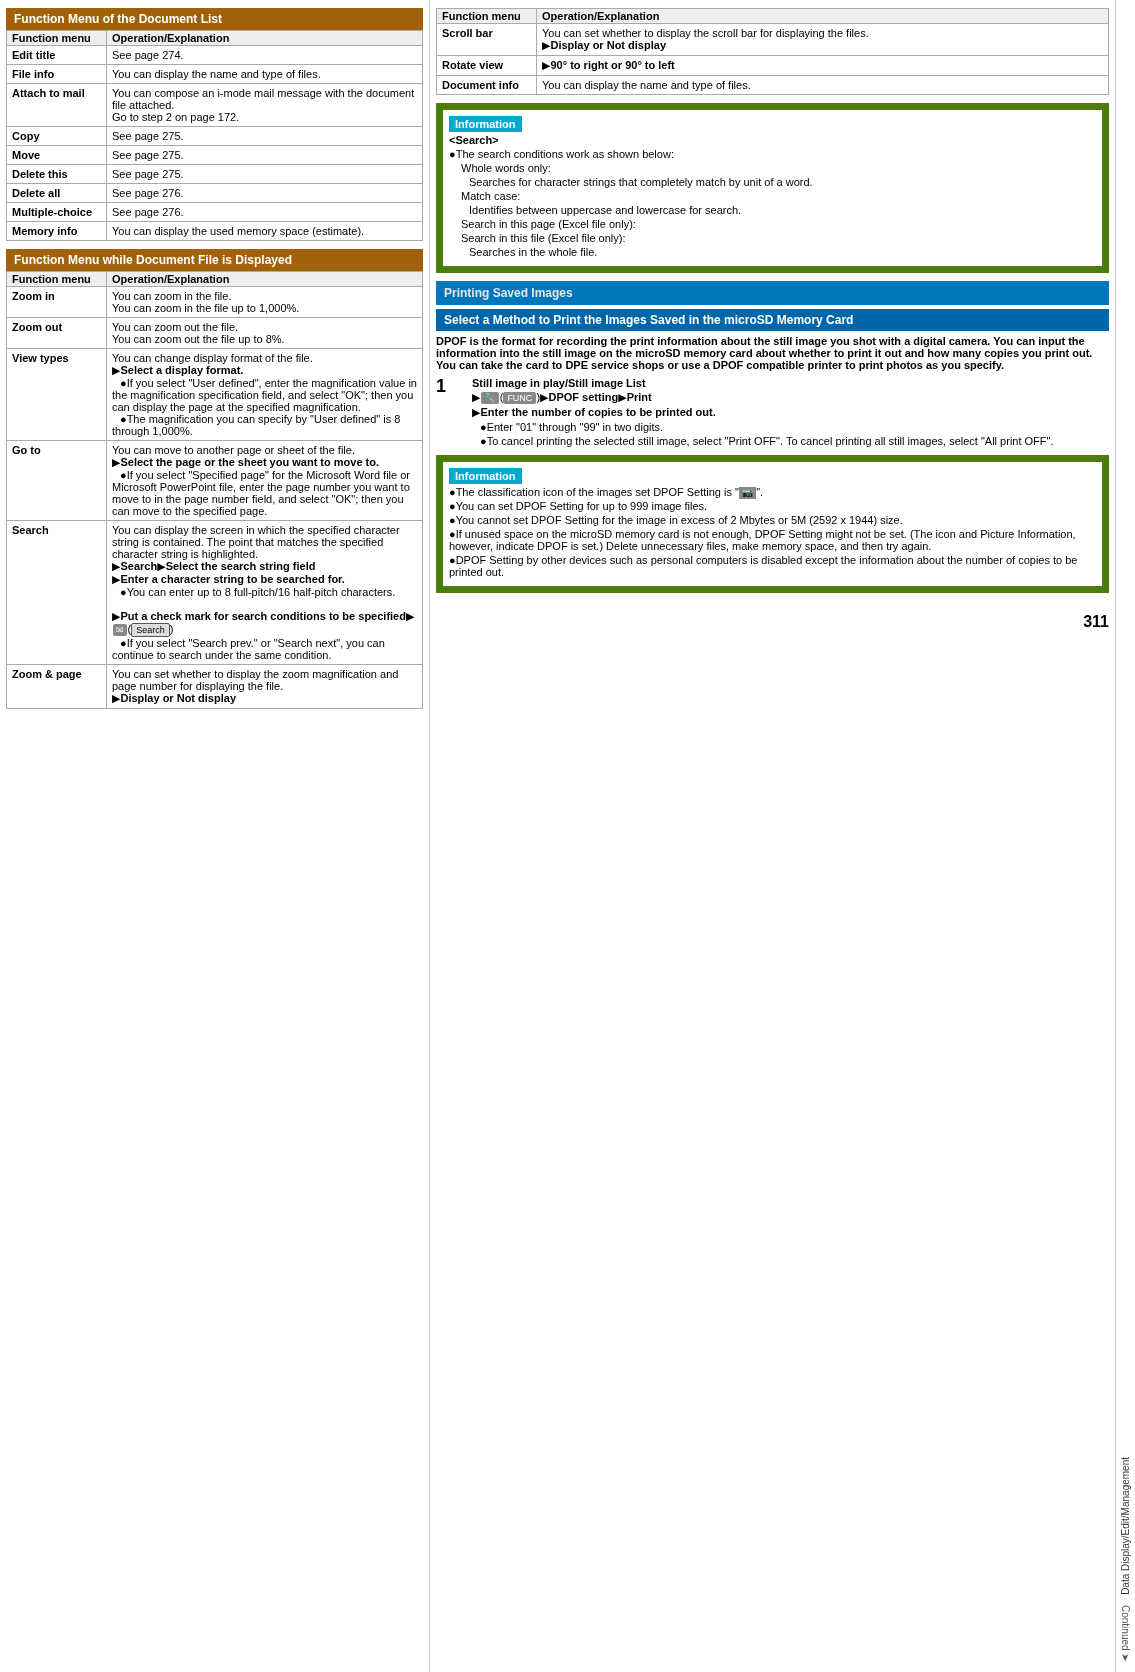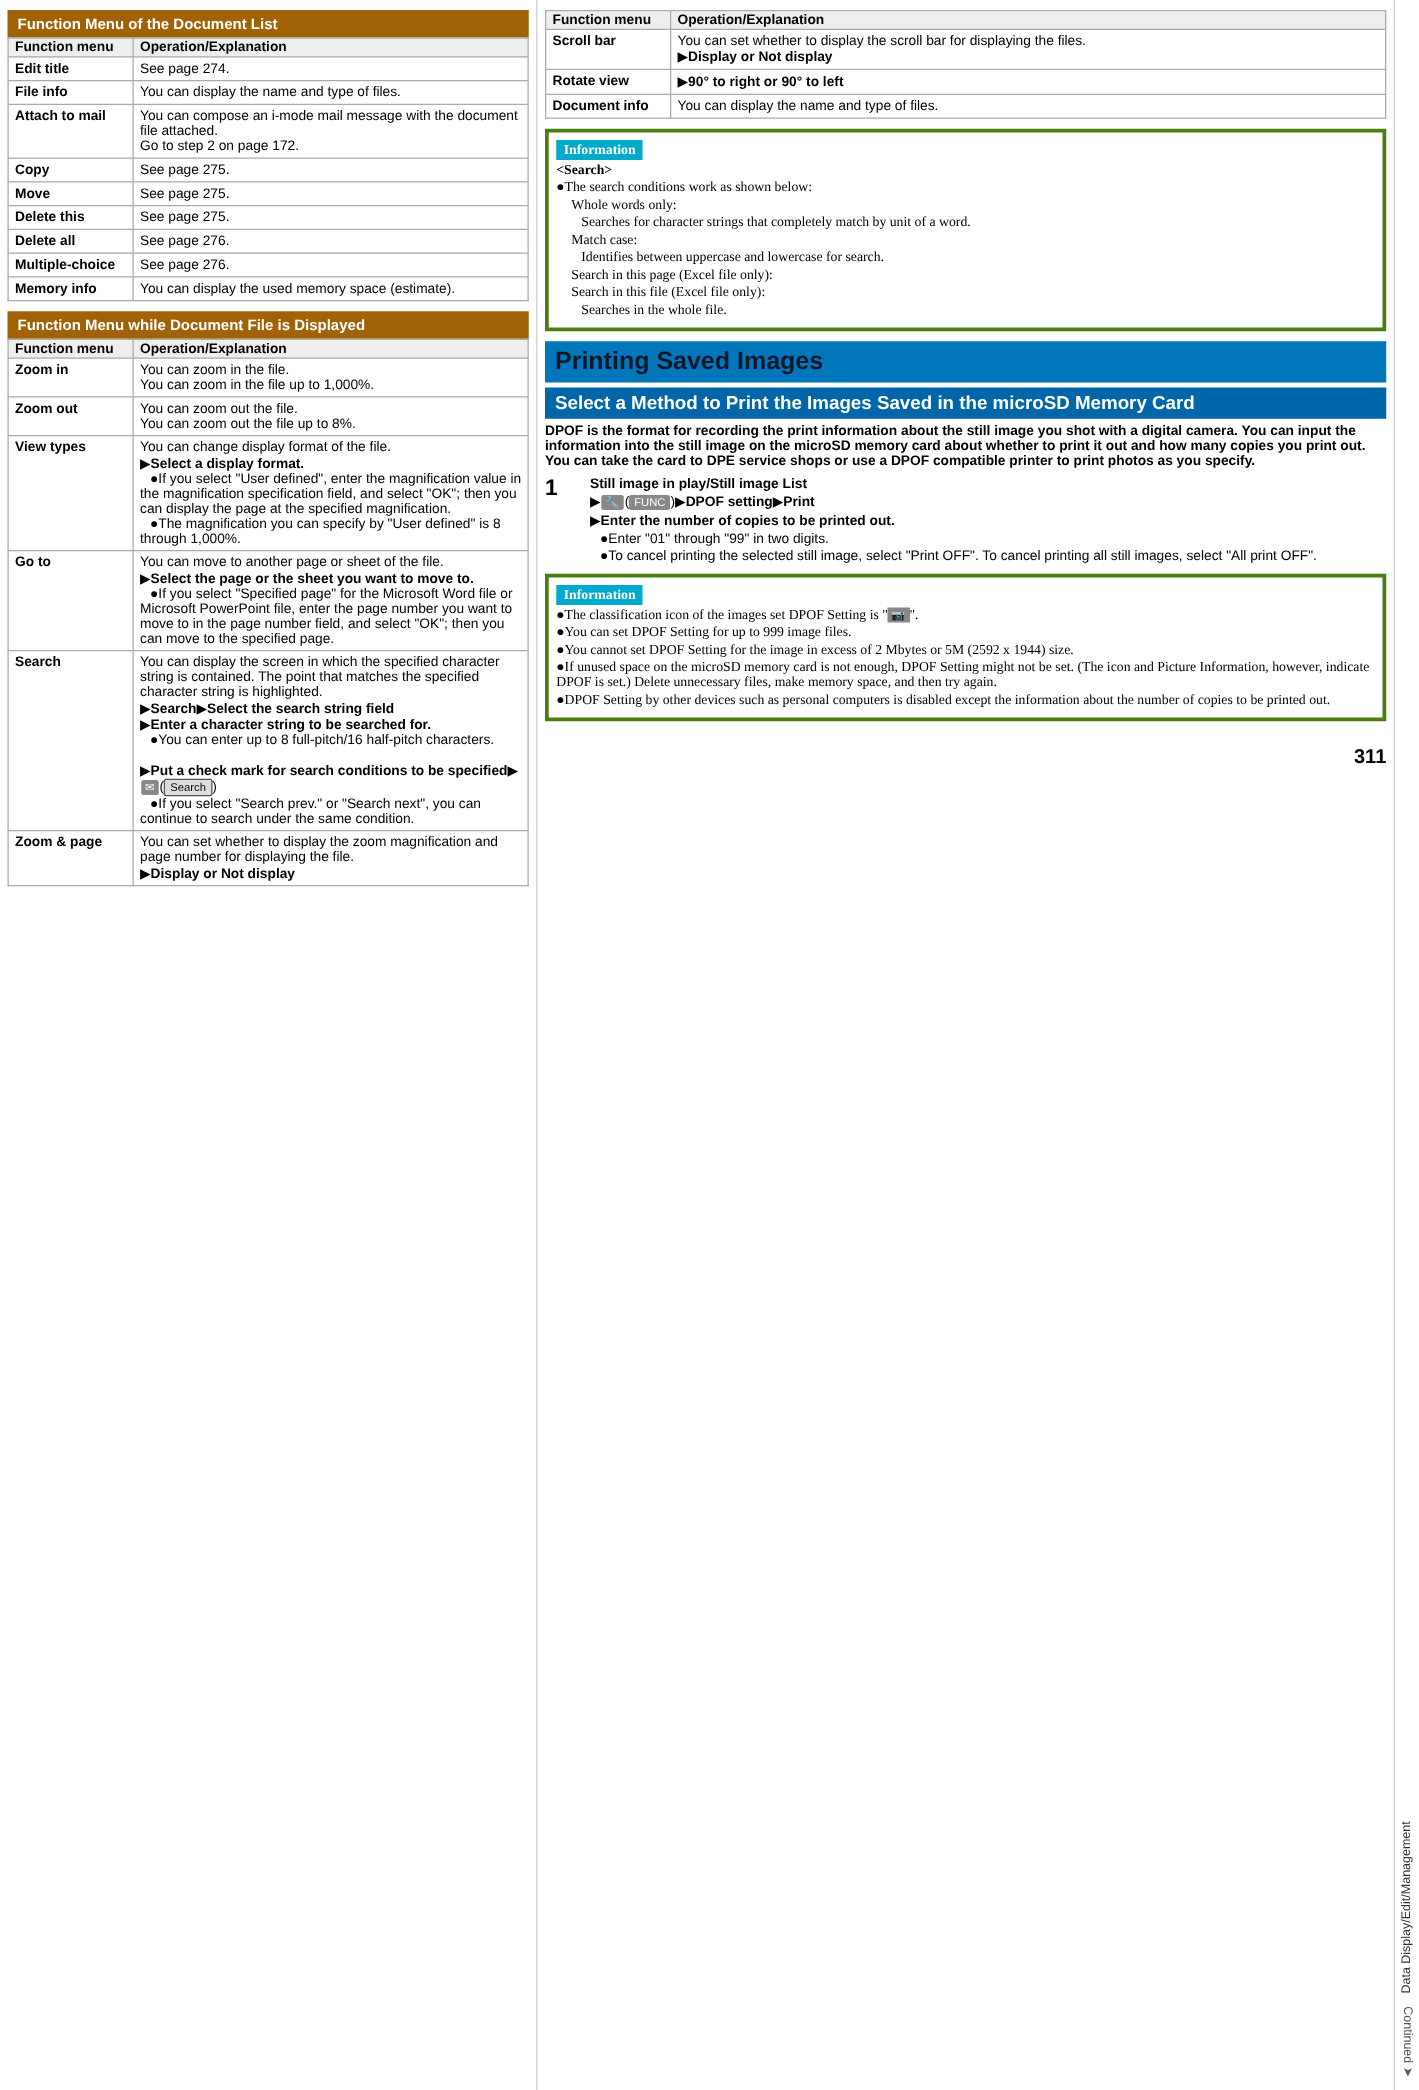--- a/index.html
+++ b/index.html
@@ -61,48 +61,47 @@
     .info-box {
       background: #00aacc;
       color: #fff;
       font-weight: bold;
       font-size: 11px;
       padding: 2px 6px;
       display: inline-block;
       margin-bottom: 2px;
     }
     .info-section {
-      border: 3px solid #4d7c0f;
+      border: 7px solid #4d7c0f;
       padding: 6px;
       margin-top: 4px;
       font-size: 11px;
-      font-family: Liberation Serif, serif;
     }
     .info-section p {
       margin-bottom: 2px;
     }
     .bold-text { font-weight: bold; }
     .bullet { margin-left: 8px; }
     .indent1 { margin-left: 12px; }
     .indent2 { margin-left: 20px; }
     .section-gap { margin-top: 8px; }
     .printing-header {
       background: #0077bb;
-      color: #0f172a;
-      font-size: 20px;
+      color: #e5e5e5;
+      font-size: 12px;
       font-weight: bold;
       padding: 5px 8px;
       margin-top: 8px;
       margin-bottom: 4px;
     }
     .subheader-blue {
       background: #0066aa;
       color: #fff;
       font-weight: bold;
-      font-size: 15px;
+      font-size: 12px;
       padding: 4px 8px;
       margin-bottom: 4px;
     }
     .step-number {
       font-size: 18px;
       font-weight: bold;
       float: left;
       margin-right: 6px;
       line-height: 1;
     }

